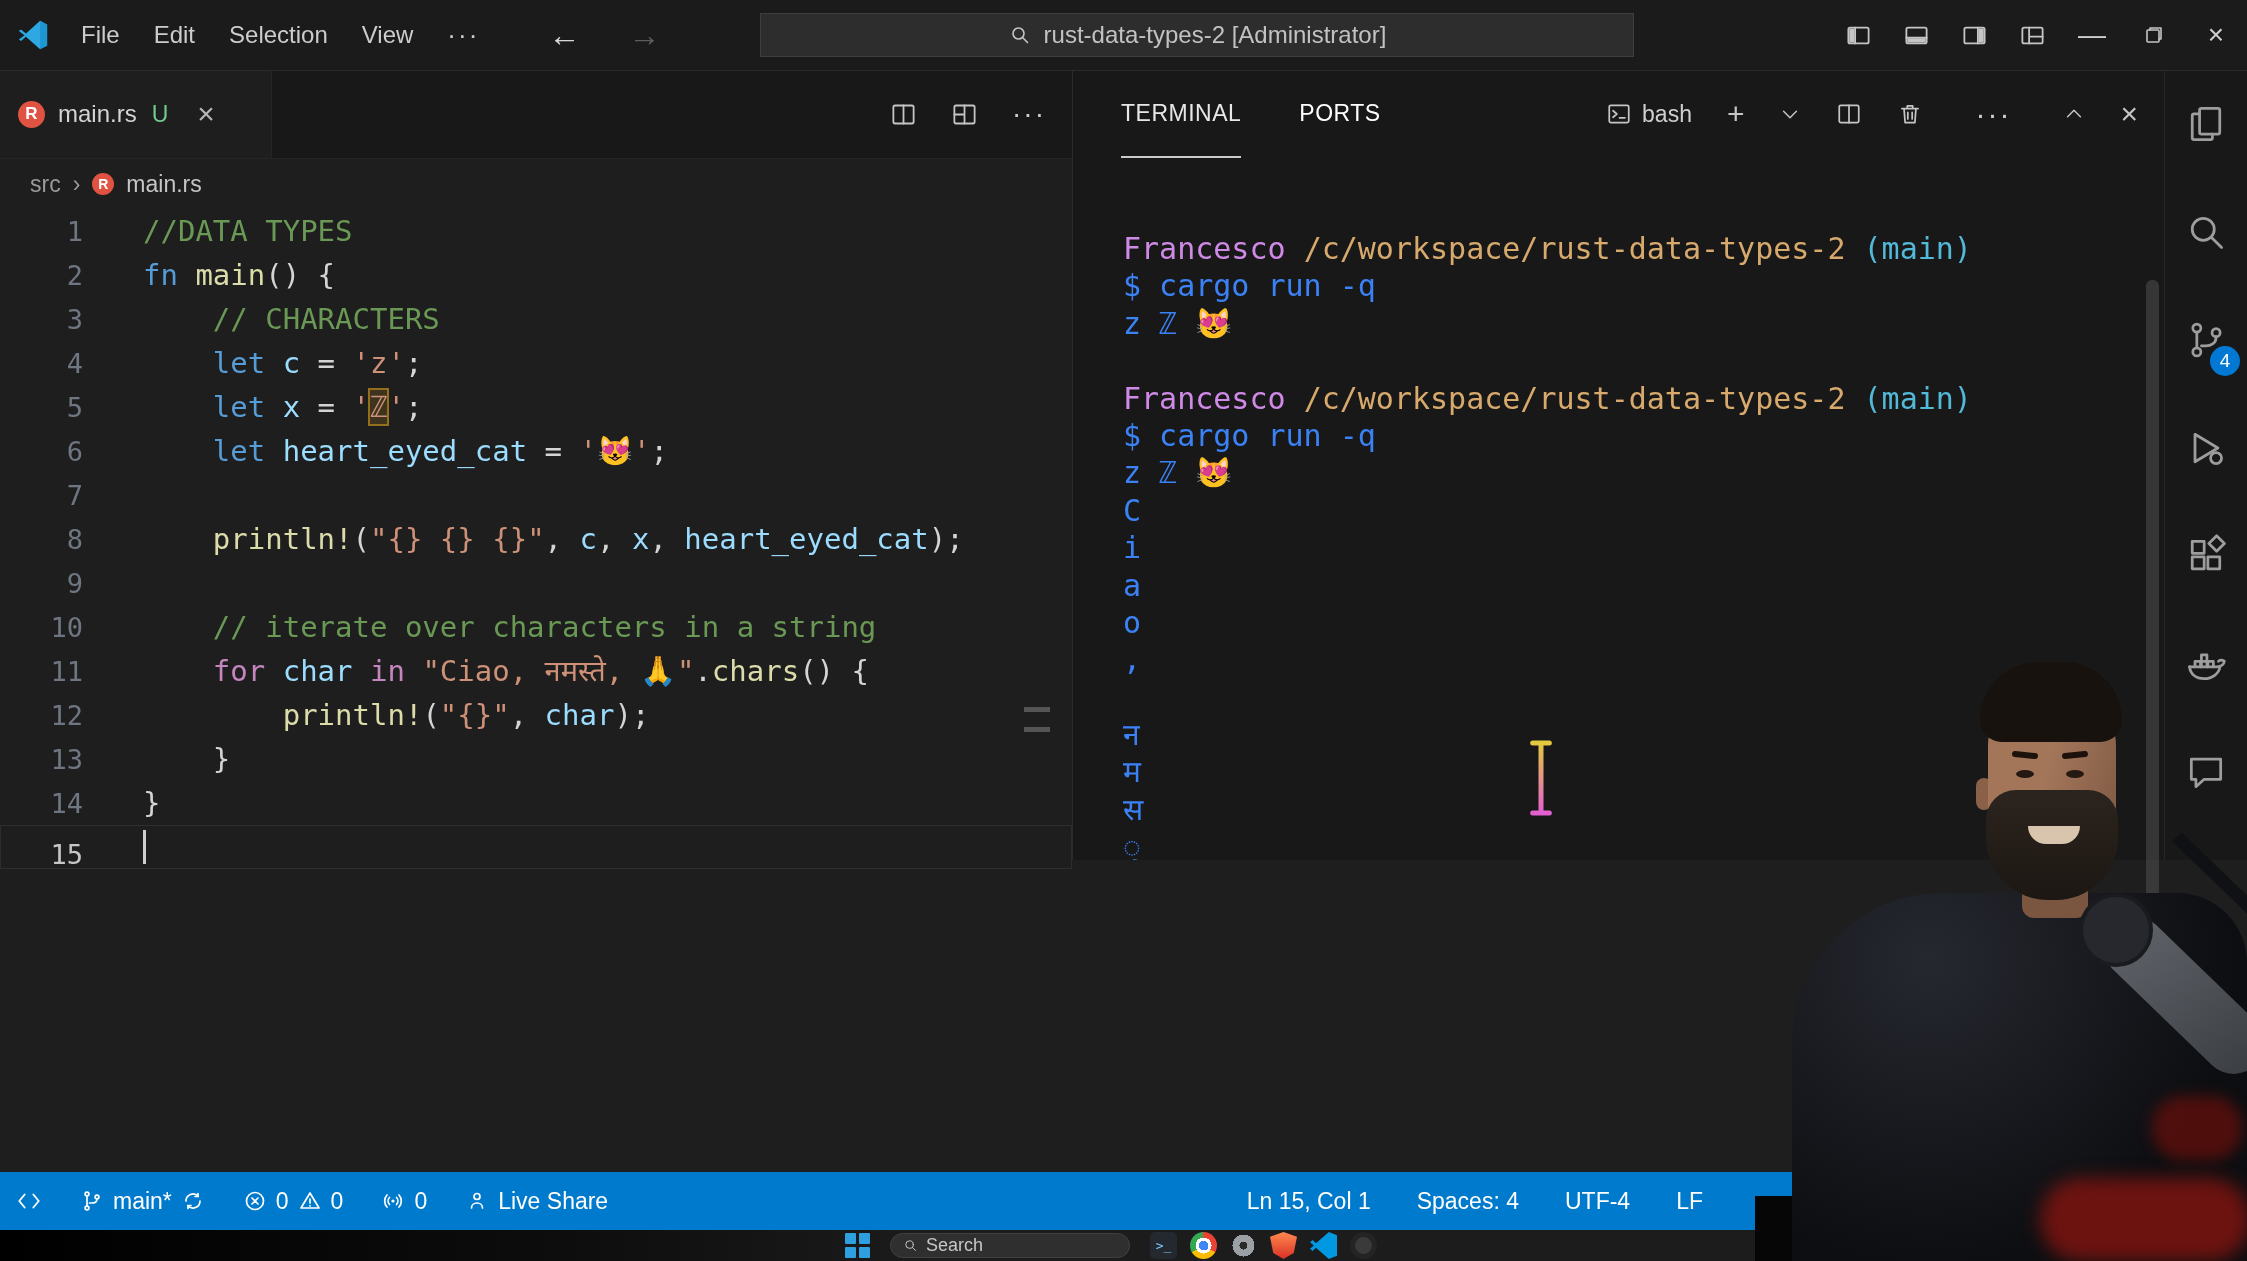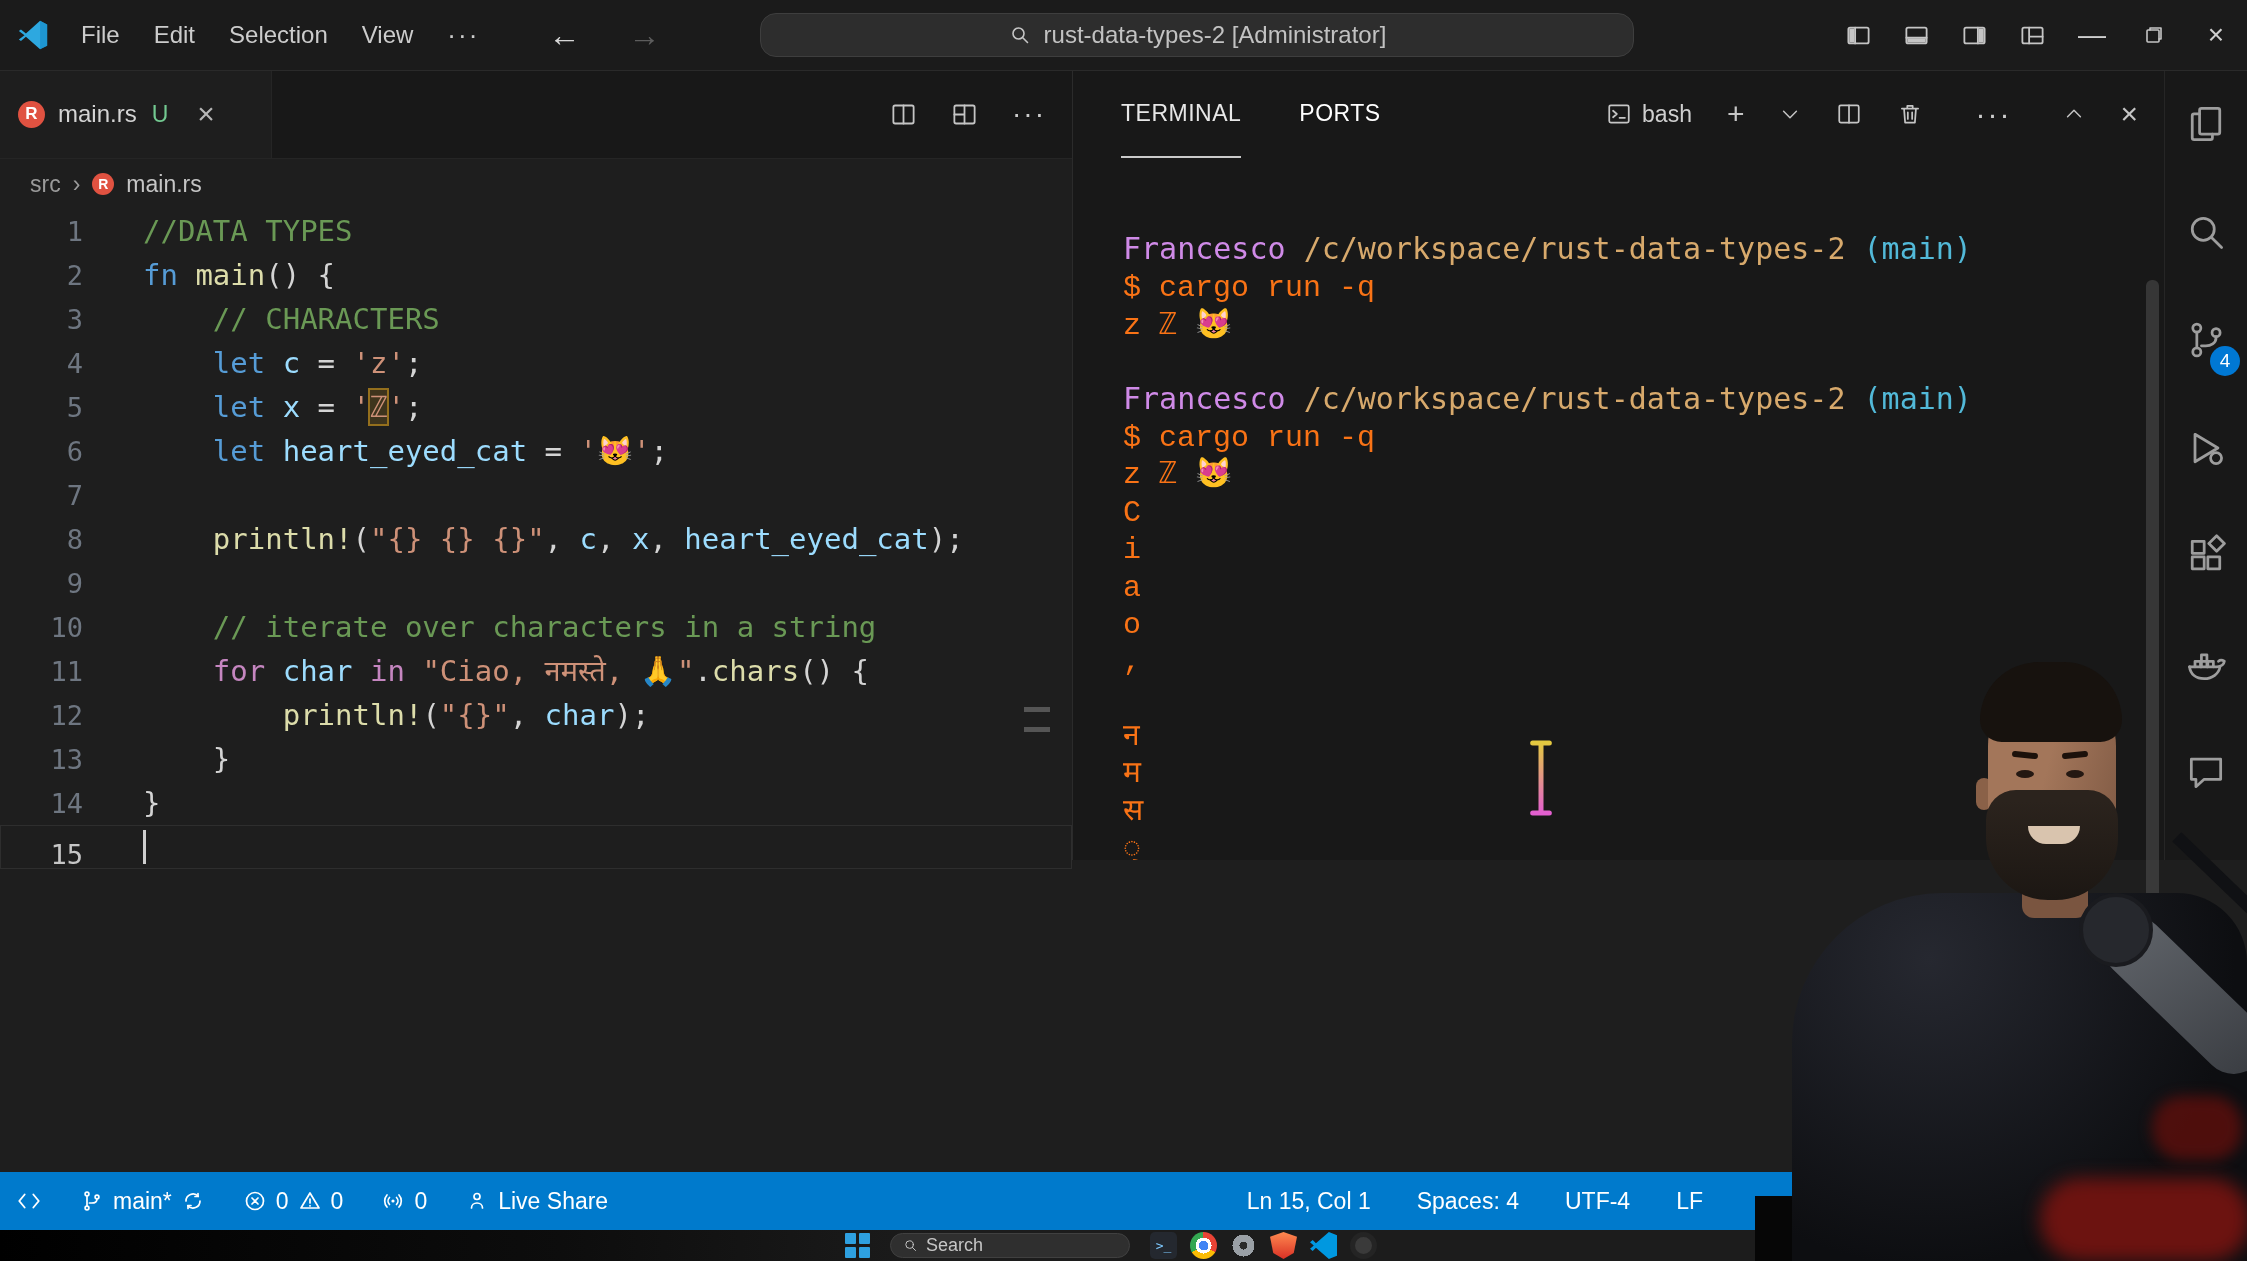--- a/index.html
+++ b/index.html
@@ -10,21 +10,21 @@
 
   
   .titlebar{position:absolute;left:0;right:0;top:0;height:70px;background:#1b1b1b;
             border-bottom:1px solid #2a2a2a;display:flex;align-items:center;z-index:10;}
   .vslogo{width:34px;height:34px;margin:0 14px 0 16px;flex:none;}
   .menu-item{padding:0 17px;font-size:24px;color:#cccccc;height:100%;display:flex;align-items:center;cursor:default;}
   .more-menu{padding:0 17px;font-size:26px;color:#cccccc;letter-spacing:2px;}
   .nav{margin-left:52px;display:flex;gap:48px;font-size:32px;align-items:center;}
   .nav-back{color:#d7d7d7;} .nav-fwd{color:#5d5d5d;}
   .tb-search{position:absolute;left:760px;top:13px;width:874px;height:44px;background:#2d2d2d;
-             border:1px solid #3e3e3e;border-radius:16px;display:flex;align-items:center;
+             border:1px solid #3e3e3e;border-radius:0;display:flex;align-items:center;
              justify-content:center;gap:12px;color:#c2c2c2;font-size:24px;box-sizing:border-box;}
   .tb-right{position:absolute;right:0;top:0;height:70px;display:flex;align-items:center;}
   .tb-icon{width:58px;height:70px;display:flex;align-items:center;justify-content:center;color:#c5c5c5;}
   .win-btn{width:62px;height:70px;display:flex;align-items:center;justify-content:center;color:#cfcfcf;font-size:28px;}
 
   
   .workbench{position:absolute;top:70px;left:0;right:0;height:790px;display:flex;}
   .editor-col{width:1073px;flex:none;background:#1e1e1e;border-right:1px solid #2b2b2b;
               position:relative;box-sizing:border-box;}
   .terminal-col{flex:1;background:#181818;position:relative;box-sizing:border-box;}
@@ -67,21 +67,21 @@
   .panel-header{height:88px;display:flex;align-items:stretch;padding-left:48px;position:relative;}
   .panel-tab{display:flex;align-items:center;font-size:23px;letter-spacing:.5px;color:#ffffff;
              border-bottom:2px solid transparent;margin-right:58px;}
   .panel-tab.active{color:#e7e7e7;border-bottom-color:#cacaca;}
   .panel-actions{position:absolute;right:26px;top:0;height:88px;display:flex;align-items:center;
                  gap:35px;color:#c5c5c5;}
   .bash-chip{display:flex;align-items:center;gap:10px;font-size:23px;color:#cfcfcf;}
   .pa-glyph{font-size:30px;line-height:1;}
   .terminal-body{position:absolute;left:50px;top:160px;right:26px;bottom:0;overflow:hidden;font-size:30px;}
   .tl{height:37.4px;line-height:37.4px;white-space:pre;}
-  .tm{color:#cf8ae7;} .ty{color:#d7a96c;} .tc{color:#52b9d8;} .tw{color:#f97316;font-family:Liberation Mono, monospace;}
+  .tm{color:#cf8ae7;} .ty{color:#d7a96c;} .tc{color:#52b9d8;} .tw{color:#3b82f6;}
   .tcaret{display:inline-block;width:17px;height:32px;background:#c9c9c9;vertical-align:-6px;}
   .t-scroll{position:absolute;right:5px;top:210px;width:13px;height:680px;background:#515151;
             opacity:.55;border-radius:6px;}
   .ibeam{position:absolute;left:448px;top:668px;width:40px;height:80px;}
 
   
   .act-item{position:relative;width:48px;height:48px;display:flex;align-items:center;justify-content:center;}
   .sc-badge{position:absolute;right:-10px;bottom:-12px;min-width:30px;height:30px;border-radius:15px;
             background:#0078d4;color:#fff;font-size:19px;display:flex;align-items:center;
             justify-content:center;padding:0 4px;box-sizing:border-box;}

